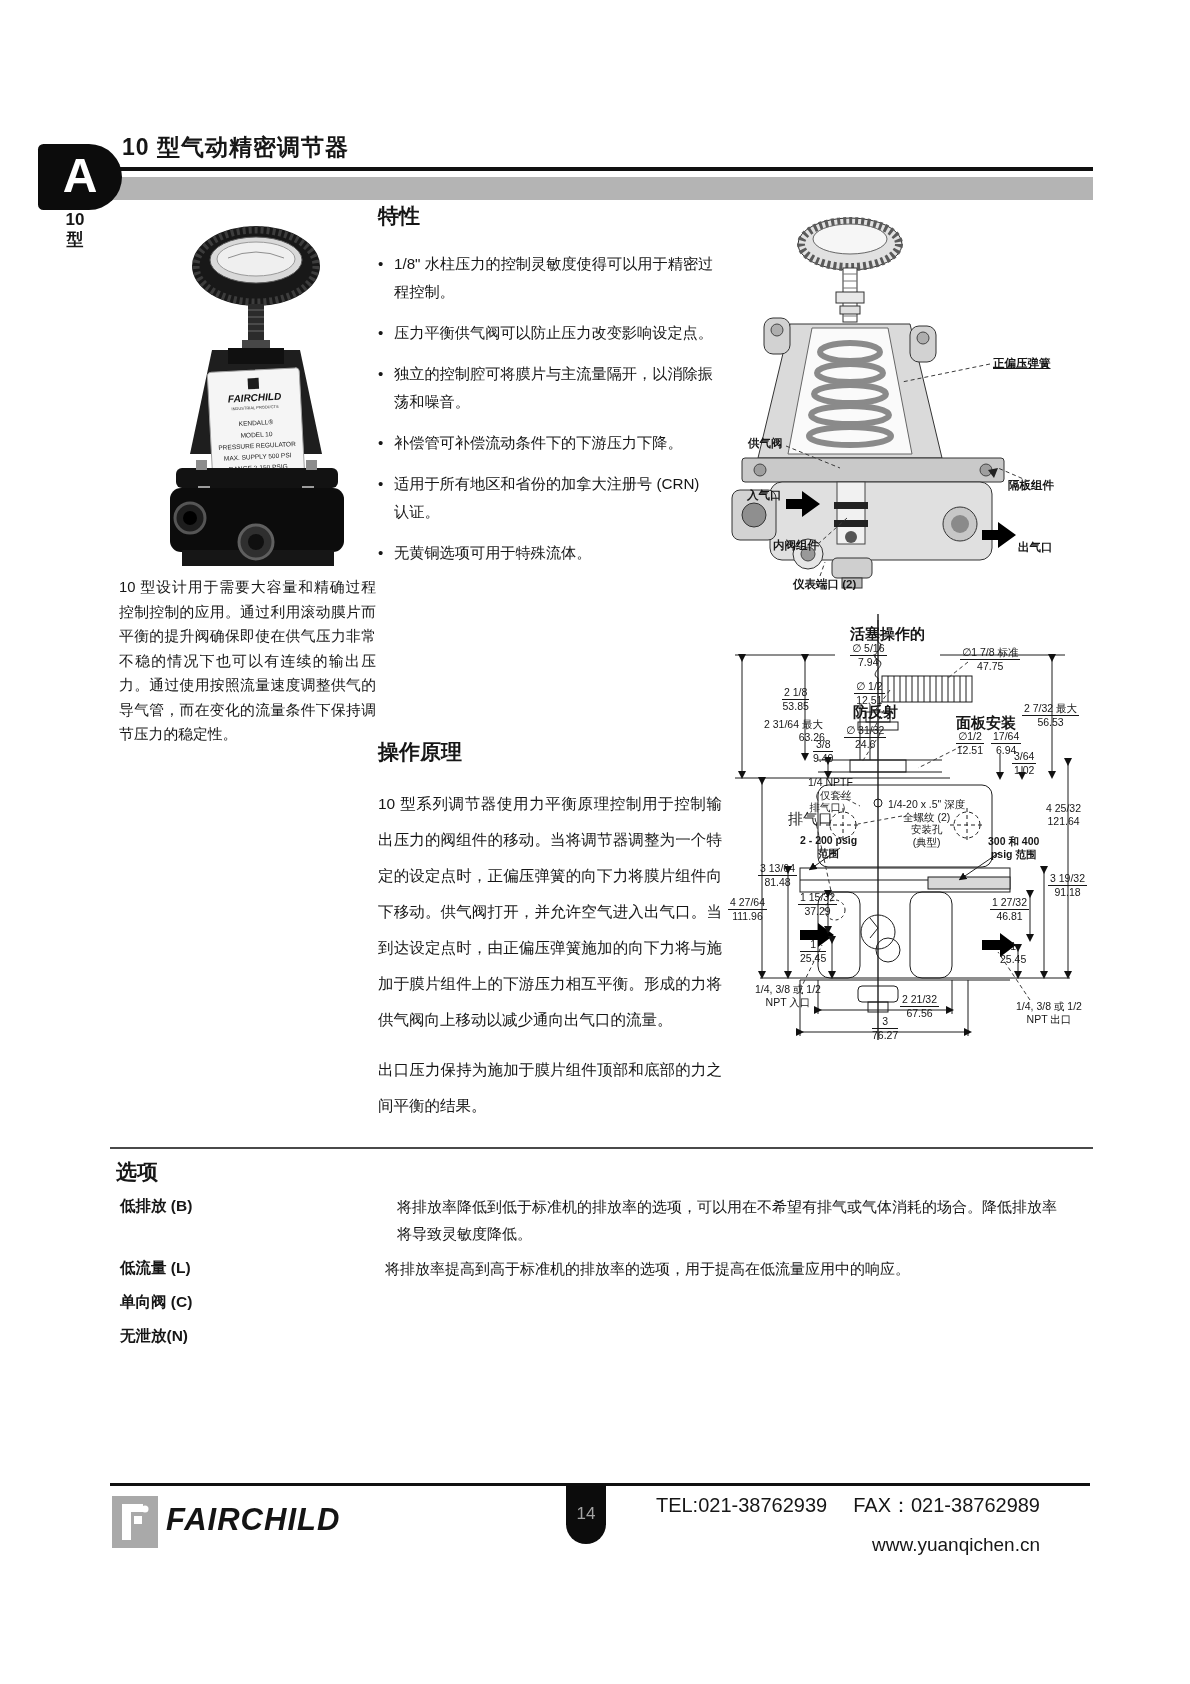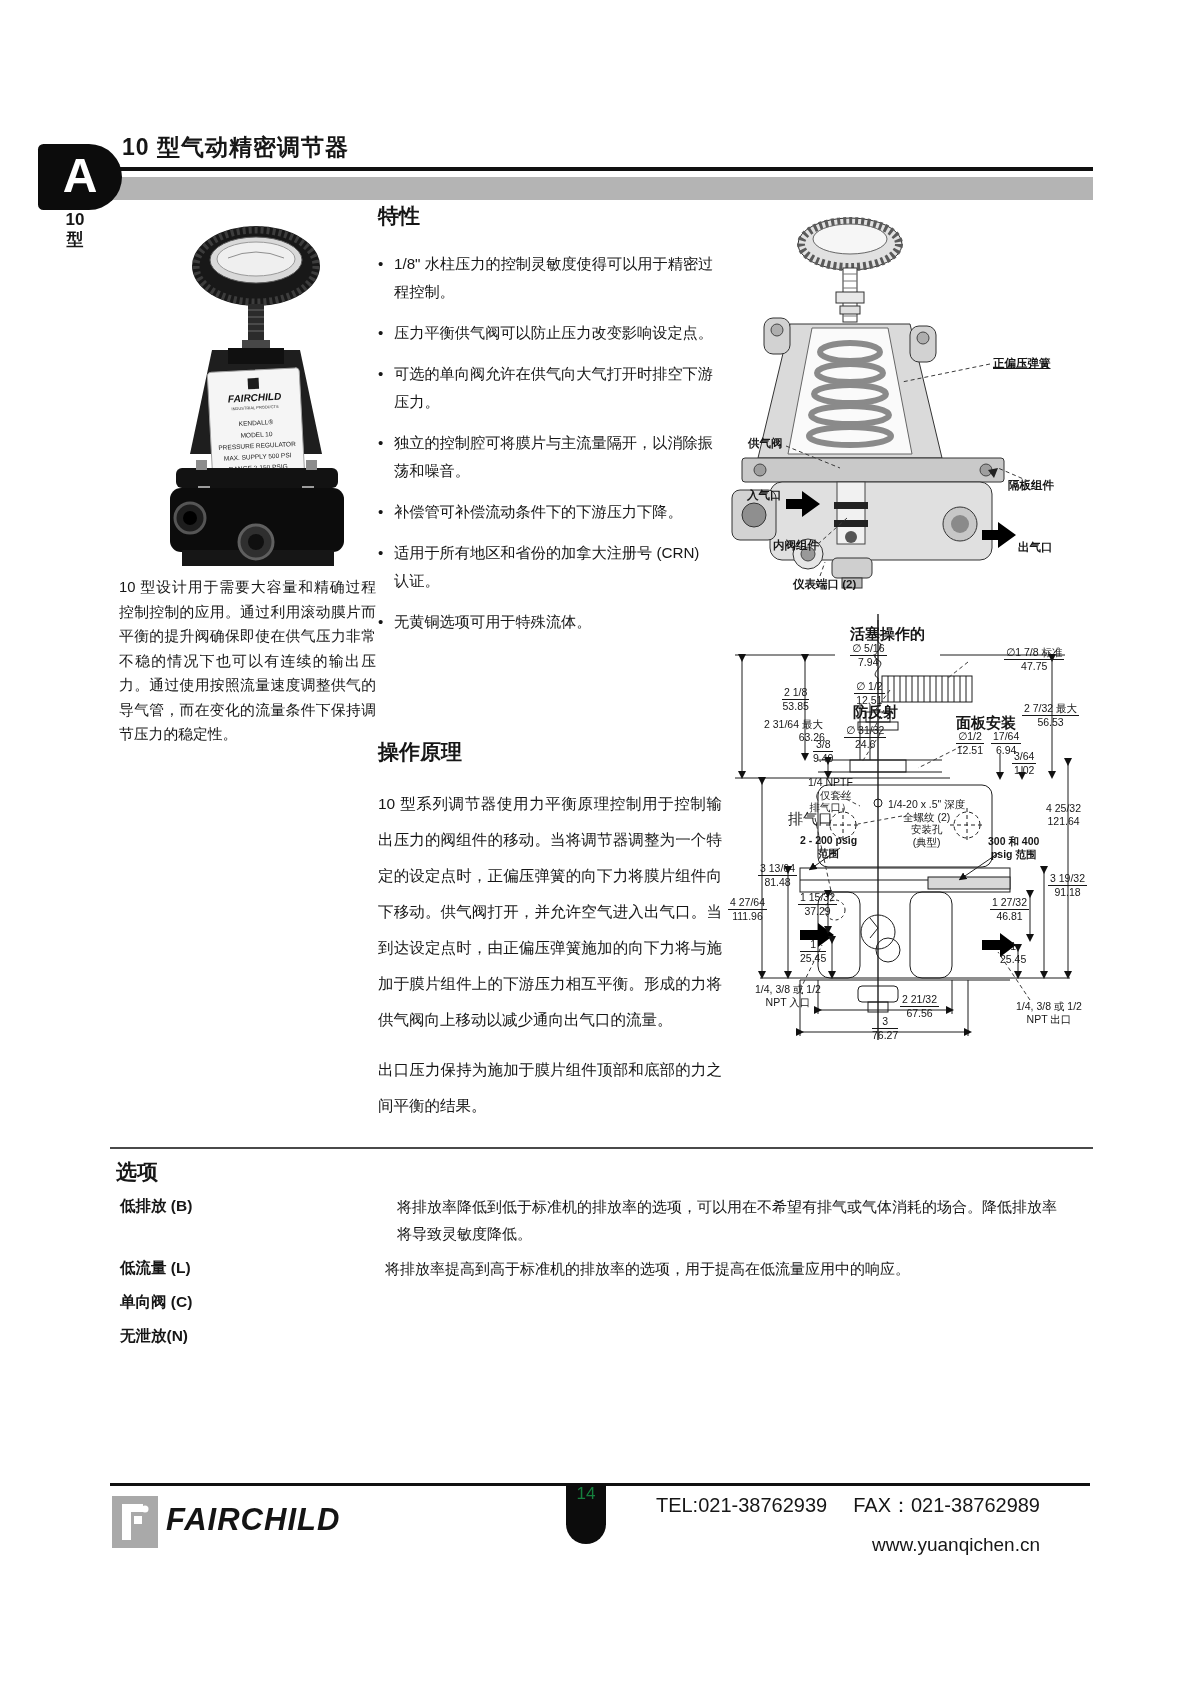--- a/index.html
+++ b/index.html
@@ -42,21 +42,21 @@
 
   
   .opt-divider{position:absolute;left:110px;top:1147px;width:983px;height:2px;background:#4a4a4a;}
   .opt-heading{position:absolute;left:116px;top:1158px;font-size:21px;font-weight:bold;}
   .opt-label{position:absolute;left:120px;width:230px;font-size:15.5px;font-weight:bold;}
   .opt-desc{position:absolute;left:385px;width:660px;font-size:15px;line-height:27px;}
 
   
   .footer-rule{position:absolute;left:110px;top:1483px;width:980px;height:3px;background:#101010;}
   .page-tab{position:absolute;left:566px;top:1484px;width:40px;height:60px;background:#0c0c0c;
-            border-radius:0 0 20px 20px;color:#15803d;font-size:17px;display:flex;align-items:flex-start;
+            border-radius:0 0 20px 20px;color:#a3a3a3;font-size:17px;display:flex;align-items:center;
             justify-content:center;}
   .logo-box{position:absolute;left:112px;top:1496px;width:46px;height:52px;background:#a9a9a9;}
   .brand-text{position:absolute;left:166px;top:1502px;font-size:31px;font-weight:bold;font-style:italic;
               letter-spacing:1px;color:#141414;}
   .contact{position:absolute;left:640px;top:1492px;width:400px;text-align:right;font-size:20px;}
   .contact .sep{display:inline-block;width:26px;}
   .site{position:absolute;left:640px;top:1534px;width:400px;text-align:right;font-size:19px;}
 
   svg{display:block;}
   .dimline{stroke:#1d1d1d;stroke-width:1;fill:none;}
@@ -123,21 +123,20 @@
     </g>
   </svg>
 
   <div class="intro">10 型设计用于需要大容量和精确过程控制控制的应用。通过利用滚动膜片而平衡的提升阀确保即使在供气压力非常不稳的情况下也可以有连续的输出压力。通过使用按照流量速度调整供气的导气管，而在变化的流量条件下保持调节压力的稳定性。</div>
 
   <div class="features">
     <h2>特性</h2>
     <ul>
       <li>1/8" 水柱压力的控制灵敏度使得可以用于精密过程控制。</li>
       <li>压力平衡供气阀可以防止压力改变影响设定点。</li>
-      <li>可选的单向阀允许在供气向大气打开时排空下游压力。</li>
       <li>独立的控制腔可将膜片与主流量隔开，以消除振荡和噪音。</li>
       <li>补偿管可补偿流动条件下的下游压力下降。</li>
       <li>适用于所有地区和省份的加拿大注册号 (CRN) 认证。</li>
       <li>无黄铜选项可用于特殊流体。</li>
     </ul>
   </div>
 
   <div class="principle">
     <h2>操作原理</h2>
     <p>10 型系列调节器使用力平衡原理控制用于控制输出压力的阀组件的移动。当将调节器调整为一个特定的设定点时，正偏压弹簧的向下力将膜片组件向下移动。供气阀打开，并允许空气进入出气口。当到达设定点时，由正偏压弹簧施加的向下力将与施加于膜片组件上的下游压力相互平衡。形成的力将供气阀向上移动以减少通向出气口的流量。</p>
@@ -308,21 +307,21 @@
       <g stroke="#222">
         <line x1="140" y1="248" x2="112" y2="268" marker-end="url(#ar)"></line>
         <line x1="300" y1="252" x2="262" y2="278" marker-end="url(#ar)"></line>
       </g>
     </svg>
     <div class="note" style="left:150px;top:25px;">活塞操作的</div>
     <div class="dim" style="left:150px;top:42px;">
       <b class="in">∅ 5/16</b>
         <span class="mm">7.94</span>
     </div>
-    <div class="dim" style="left:260px;top:46px;margin-left:44px;">
+    <div class="dim" style="left:260px;top:46px;">
       <b class="in">∅1 7/8 标准</b>
         <span class="mm">47.75</span>
     </div>
     <div class="dim" style="left:82px;top:86px;">
       <b class="in">2 1/8</b>
         <span class="mm">53.85</span>
     </div>
     <div class="dim nol lft" style="left:62px;top:118px;">
       <b class="in">2 31/64 最大</b>
         <span class="mm">63.26</span>

